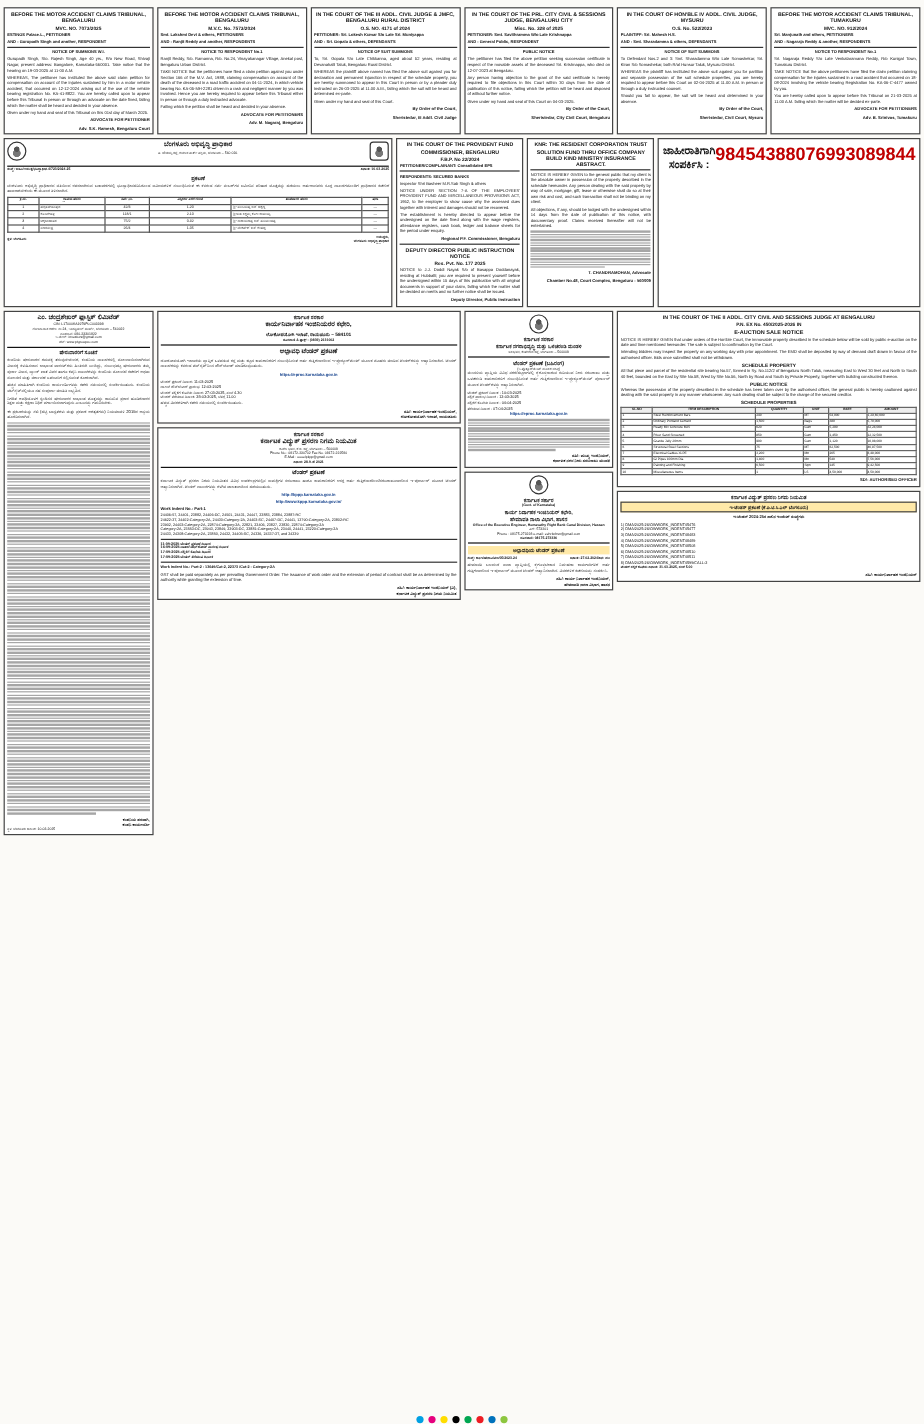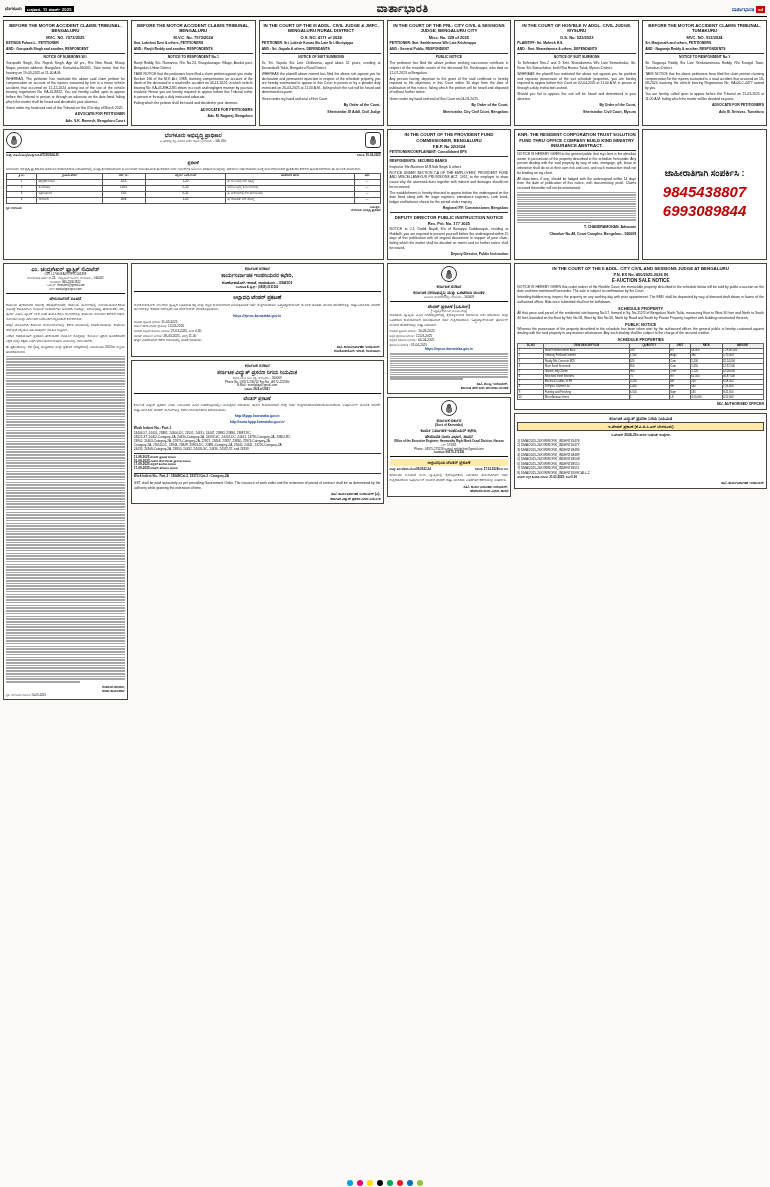--- a/index.html
+++ b/index.html
@@ -82,24 +82,24 @@
     background:#6f6f6f;
     margin-bottom:1.15px;
     opacity:.62;
   }
   .lines i:last-child { width:62%; }
   .lines.tight i { height:1.4px; margin-bottom:0.9px; }
 
   
   .contactbox {
     border:1px solid #444; background:#fff; padding:4px 3px; text-align:center;
-    display:flex; flex-direction:column; justify-content:center; height:100%;
+    display:flex; flex-direction:row; justify-content:center; height:100%;
   }
   .contactbox .t { font-size:9px; font-weight:bold; color:#111; margin-bottom:4px;}
-  .contactbox .p { font-size:15px; font-weight:bold; color:#c00000; line-height:1.25;font-style:italic;}
+  .contactbox .p { font-size:15px; font-weight:bold; color:#c00000; line-height:1.25;}
 
   
   .emblem {
     width:16px;height:16px;border-radius:50%;
     border:0.8px solid #333; display:inline-block;
     background:
       radial-gradient(circle at 50% 38%, #555 0 2px, transparent 2.5px),
       radial-gradient(circle at 50% 62%, #777 0 3px, transparent 3.5px),
       #fff;
   }
@@ -134,31 +134,20 @@
   table.g td, table.g th { border:0.4px solid #666; padding:0.4px; }
   table.g th { background:#eee; font-weight:bold; }
   .list-plain { list-style:none; margin:0; padding:0; }
   .list-plain li { font-size:3.2px; margin-bottom:0.6px; }
 </style>
 </head>
 <body>
 
 <div class="page">
 
-  <div class="masthead">
-    <div class="mh-left">
-      <span class="mh-place">ಬೆಂಗಳೂರು</span>
-      <span class="mh-date">ಬುಧವಾರ, 11 ಮಾರ್ಚ್ 2025</span>
-    </div>
-    <div class="mh-title">ವಾರ್ತಾಭಾರತಿ</div>
-    <div class="mh-right">
-      <span class="mh-logo">ವಾರ್ತಾಭಾರತಿ</span>
-      <span class="mh-badge">ad</span>
-    </div>
-  </div>
 
   <div class="grid">
 
     <div class="box c1">
       <h4 class="bt">BEFORE THE MOTOR ACCIDENT CLAIMS TRIBUNAL, BENGALURU</h4>
       <div class="sub">MVC. NO. 7073/2025</div>
       <div class="bodytext bold">ESTINGS Palace.L., PETITIONER</div>
       <div class="bodytext bold">AND : Gurupadh Singh and another, RESPONDENT</div>
       <div class="rule"></div>
       <div class="bodytext center bold">NOTICE OF SUMMONS W.I.</div>

